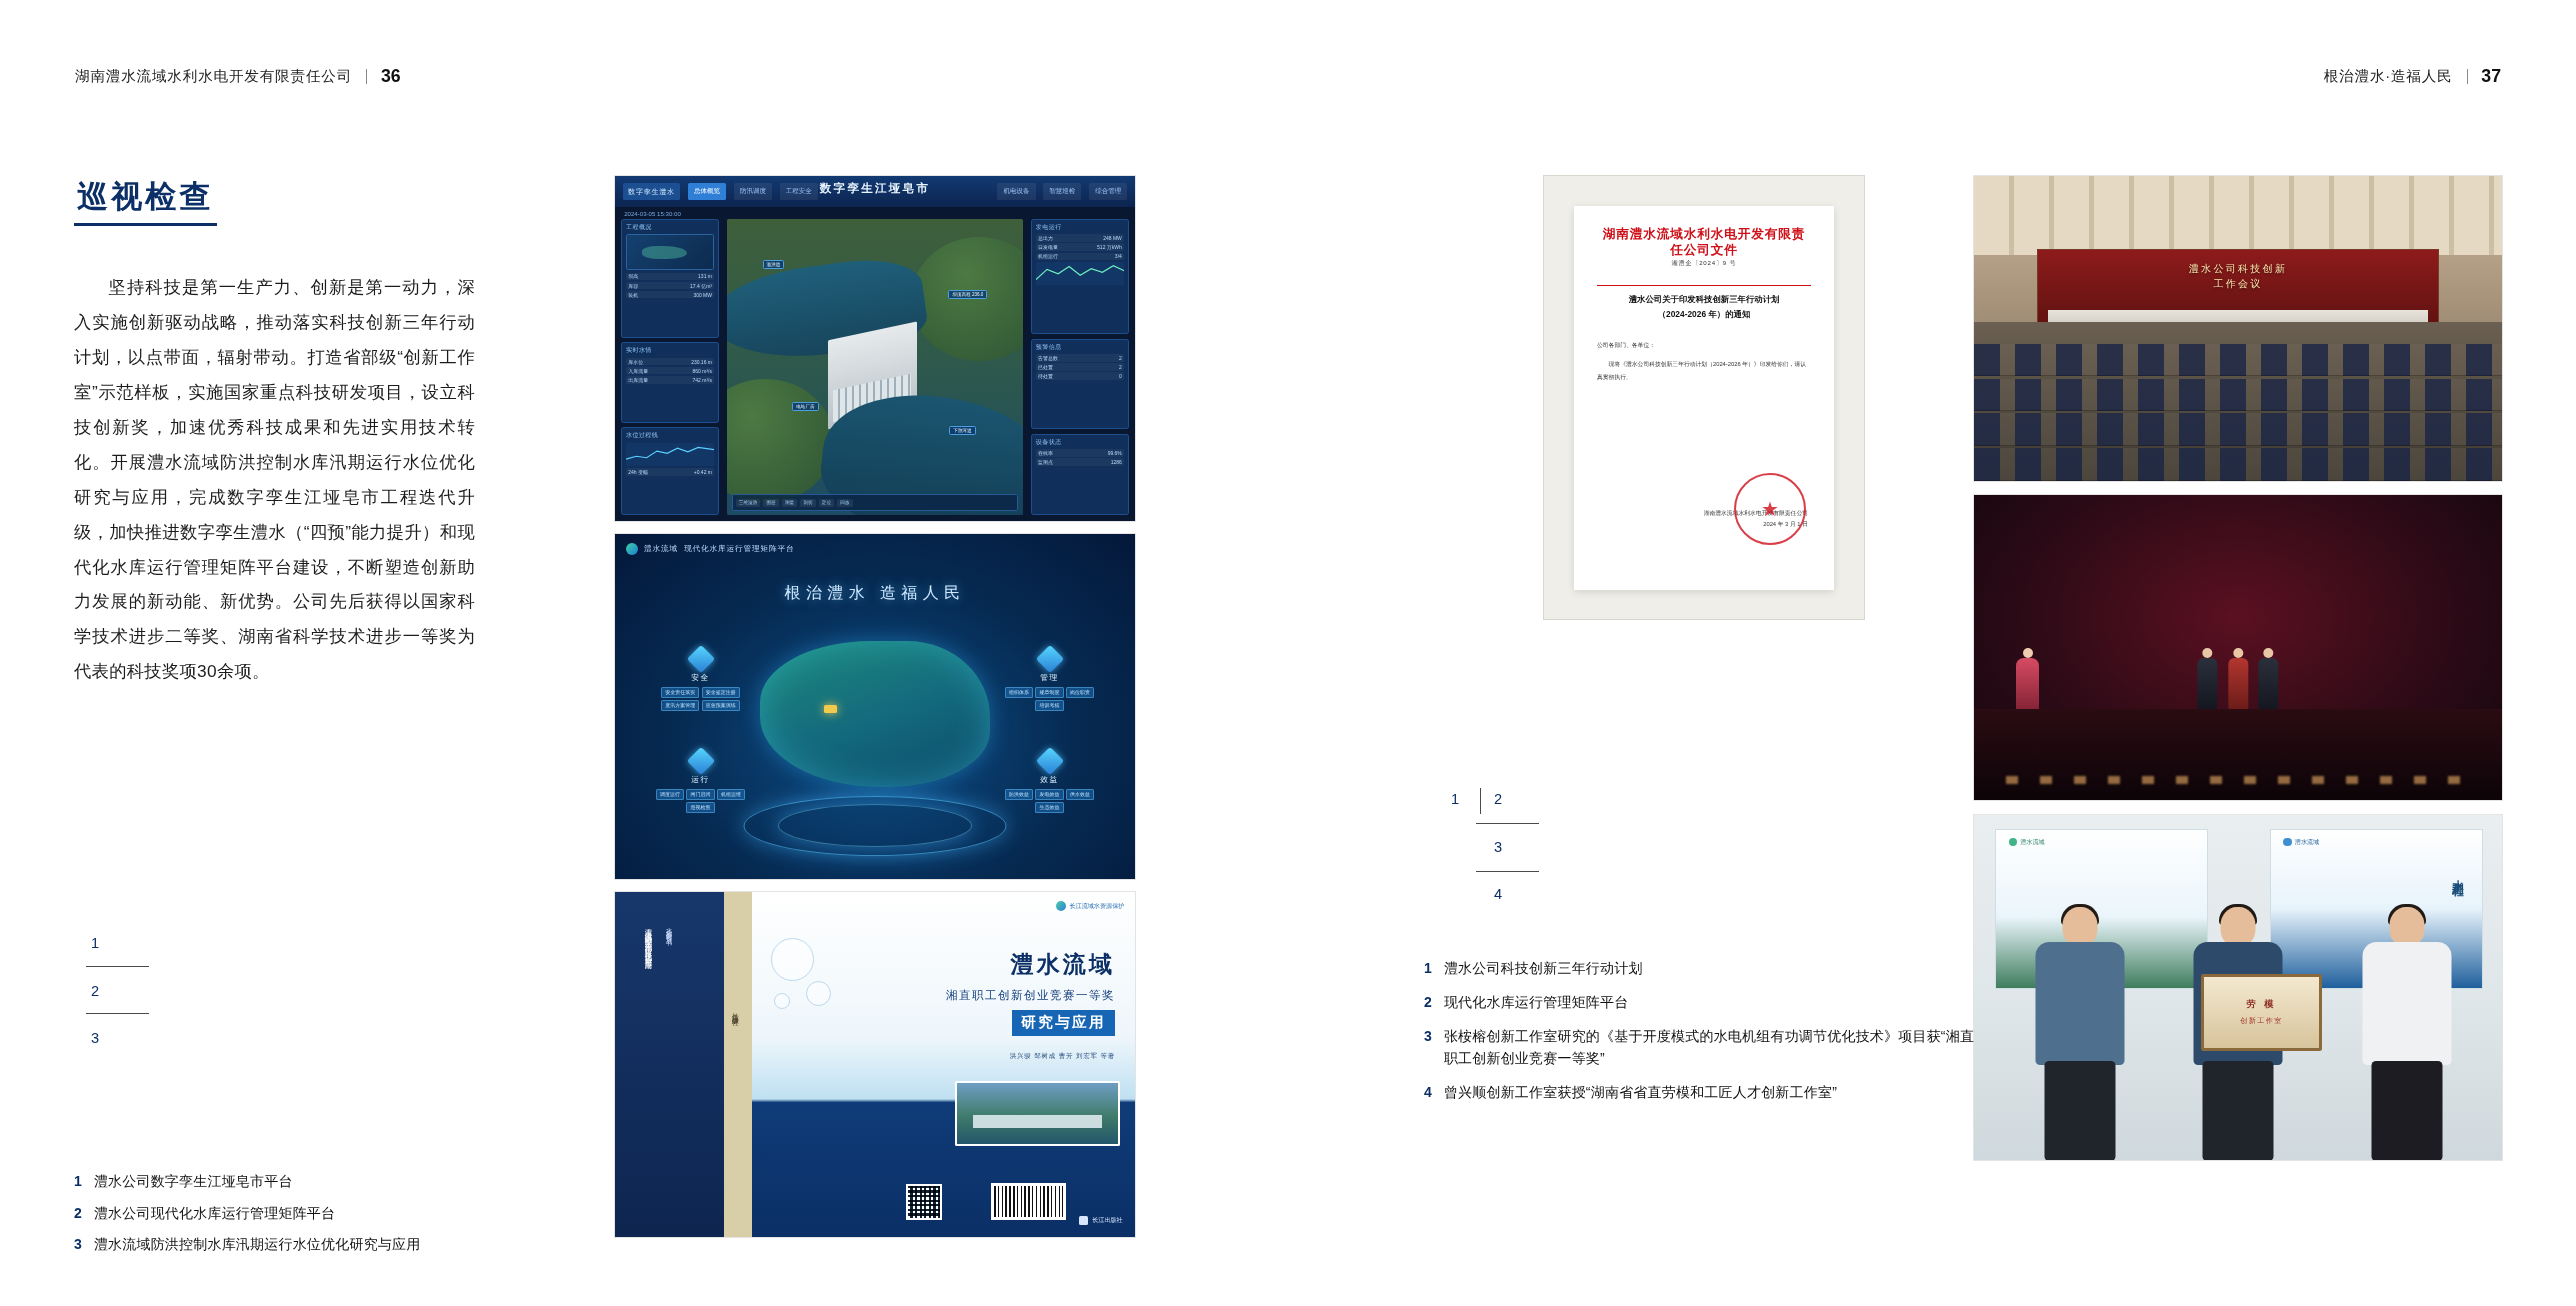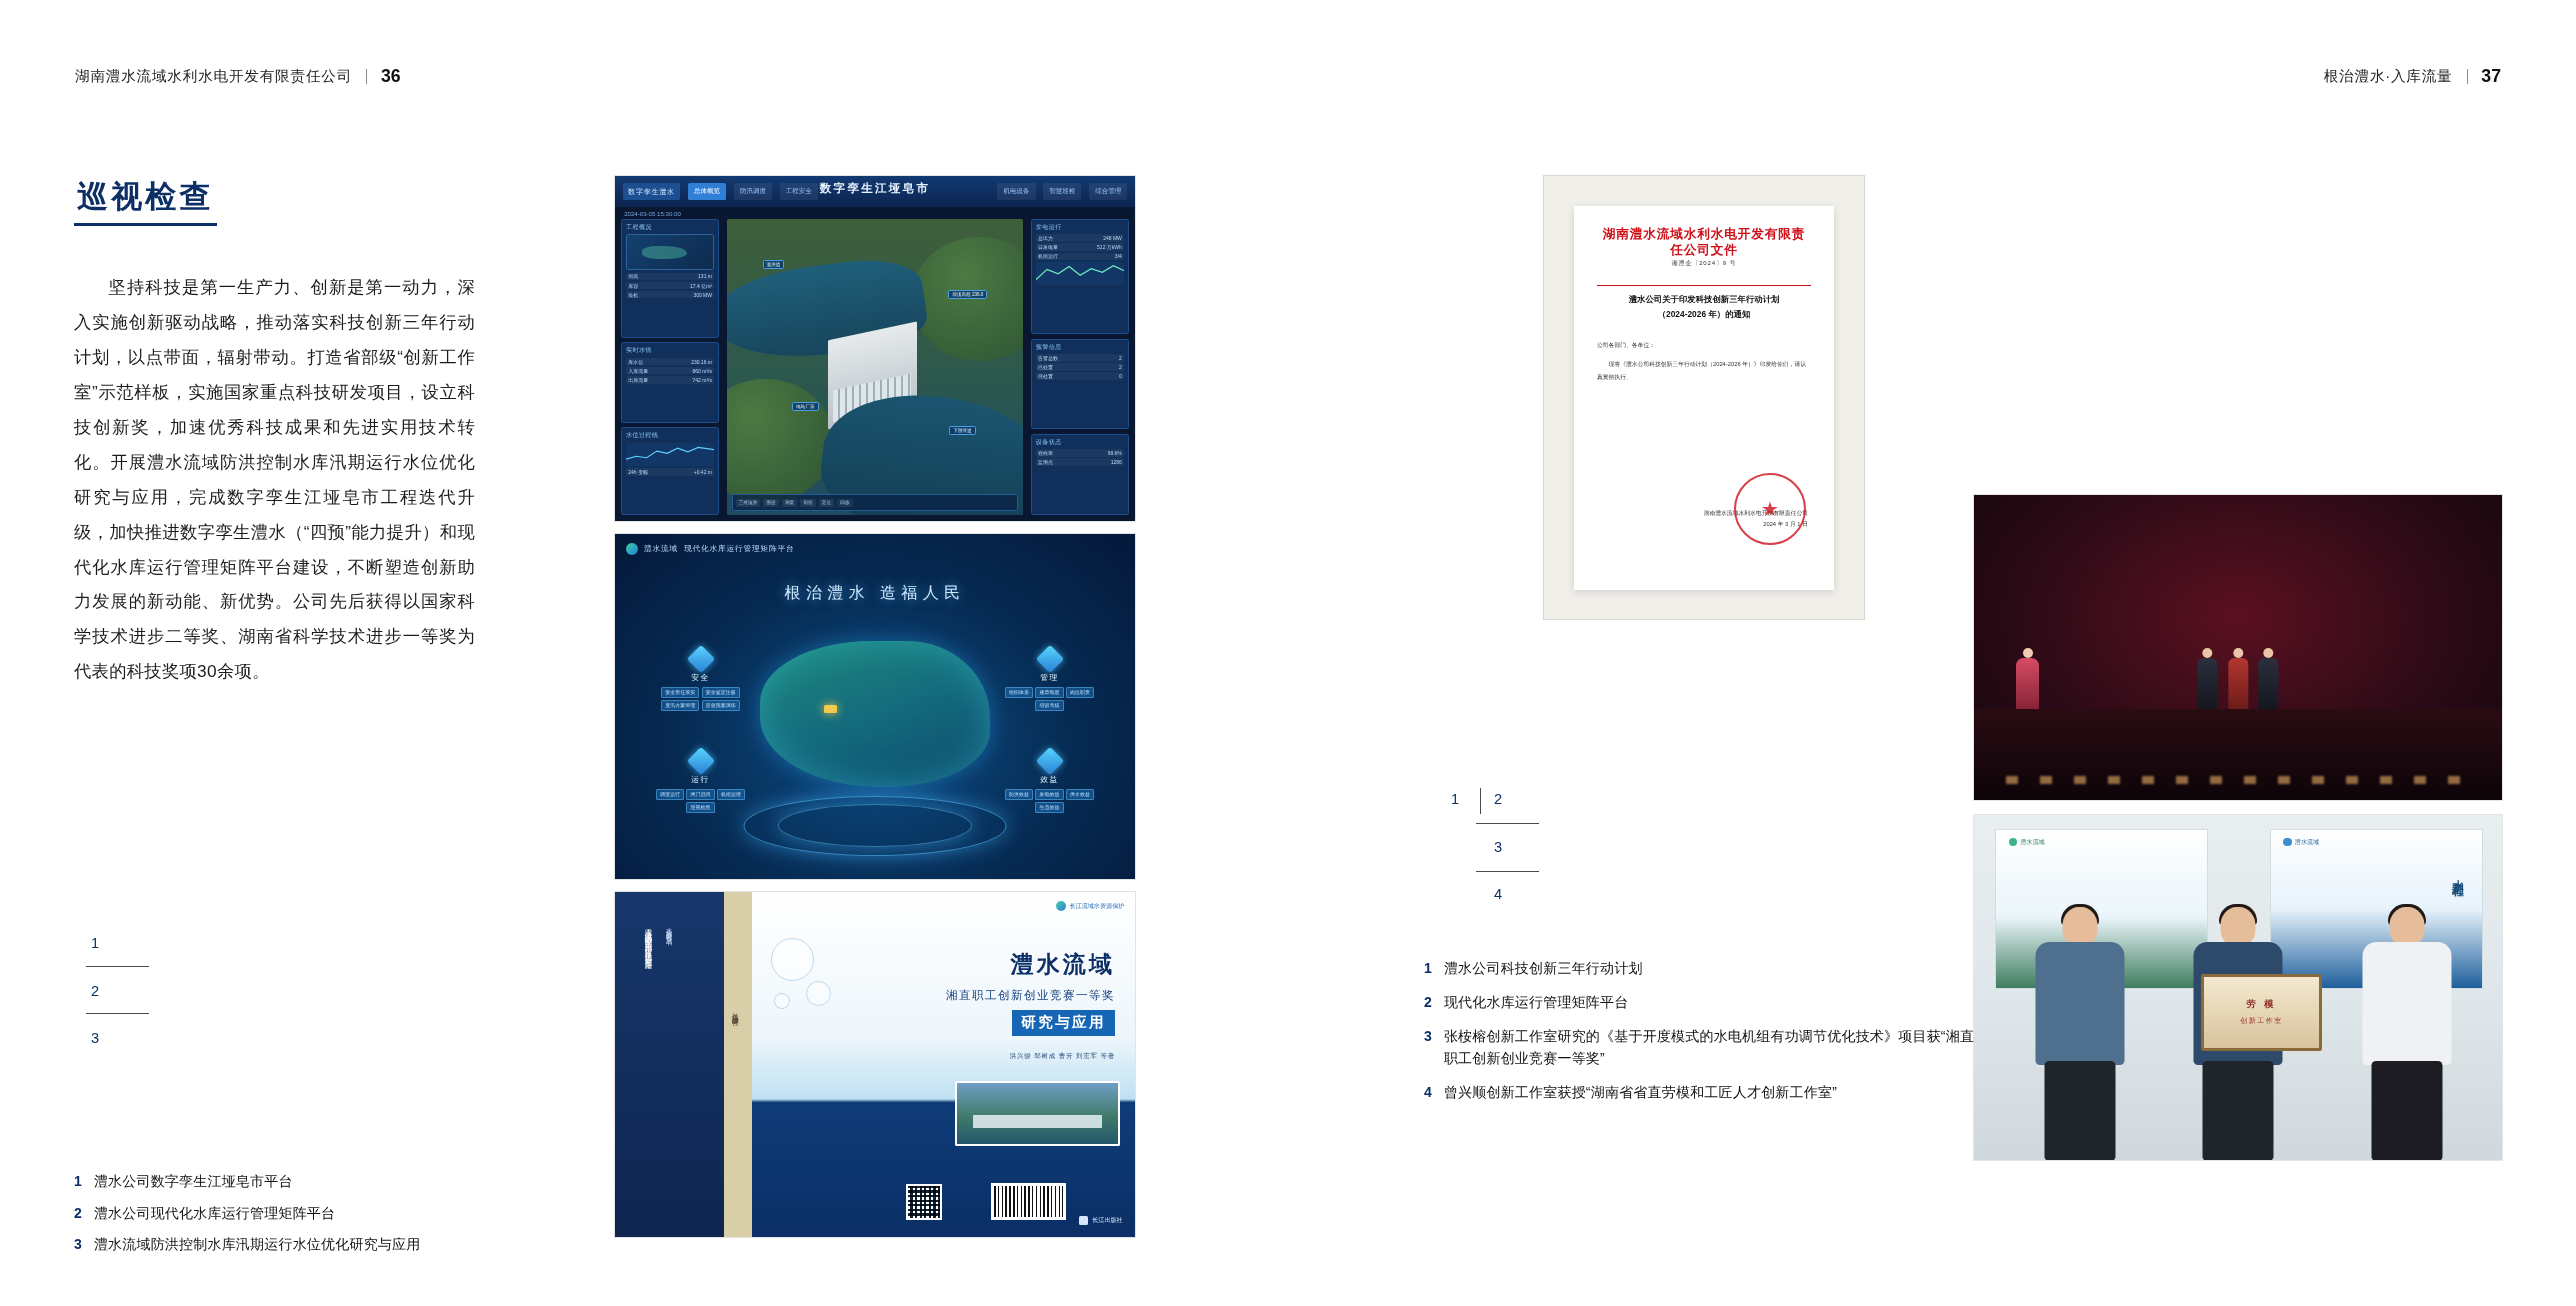--- a/index.html
+++ b/index.html
@@ -888,21 +888,21 @@
       <div class="cap-row">
         <span class="cap-num">3</span>
         <span class="cap-txt">澧水流域防洪控制水库汛期运行水位优化研究与应用</span>
       </div>
     </div>
   </div>
 
   <div class="page right">
 
     <div class="runhead right">
-      <span>根治澧水·入库流量</span>
+      <span>根治澧水·造福人民</span>
       <span class="bar"></span>
       <span class="folio">37</span>
     </div>
   </div>
 
   <div class="fig fig-doc">
     <div class="doc-sheet">
       <div class="doc-head">湖南澧水流域水利水电开发有限责任公司文件</div>
       <div class="doc-no">湘澧企〔2024〕9 号</div>
       <div class="doc-rule"></div>
@@ -917,20 +917,35 @@
       <div class="doc-sign">
         <div>湖南澧水流域水利水电开发有限责任公司</div>
         <div>2024 年 3 月 1 日</div>
       </div>
       <div class="doc-seal">
         <span class="star">★</span>
       </div>
     </div>
   </div>
 
+  <div class="fig fig-conf framed">
+    <div class="conf-ceiling"></div>
+    <div class="conf-stage"></div>
+    <div class="conf-banner">
+      <div>澧水公司科技创新</div>
+      <div>工作会议</div>
+    </div>
+    <div class="conf-table"></div>
+    <div class="conf-seats">
+      <div class="row r4"></div>
+      <div class="row r3"></div>
+      <div class="row r2"></div>
+      <div class="row r1"></div>
+    </div>
+  </div>
 
   <div class="fig fig-award framed">
     <div class="aw-people">
       <span class="p"></span>
       <span class="p red"></span>
       <span class="p"></span>
     </div>
     <div class="aw-host"></div>
     <div class="aw-floor">
       <div class="glow"></div>

